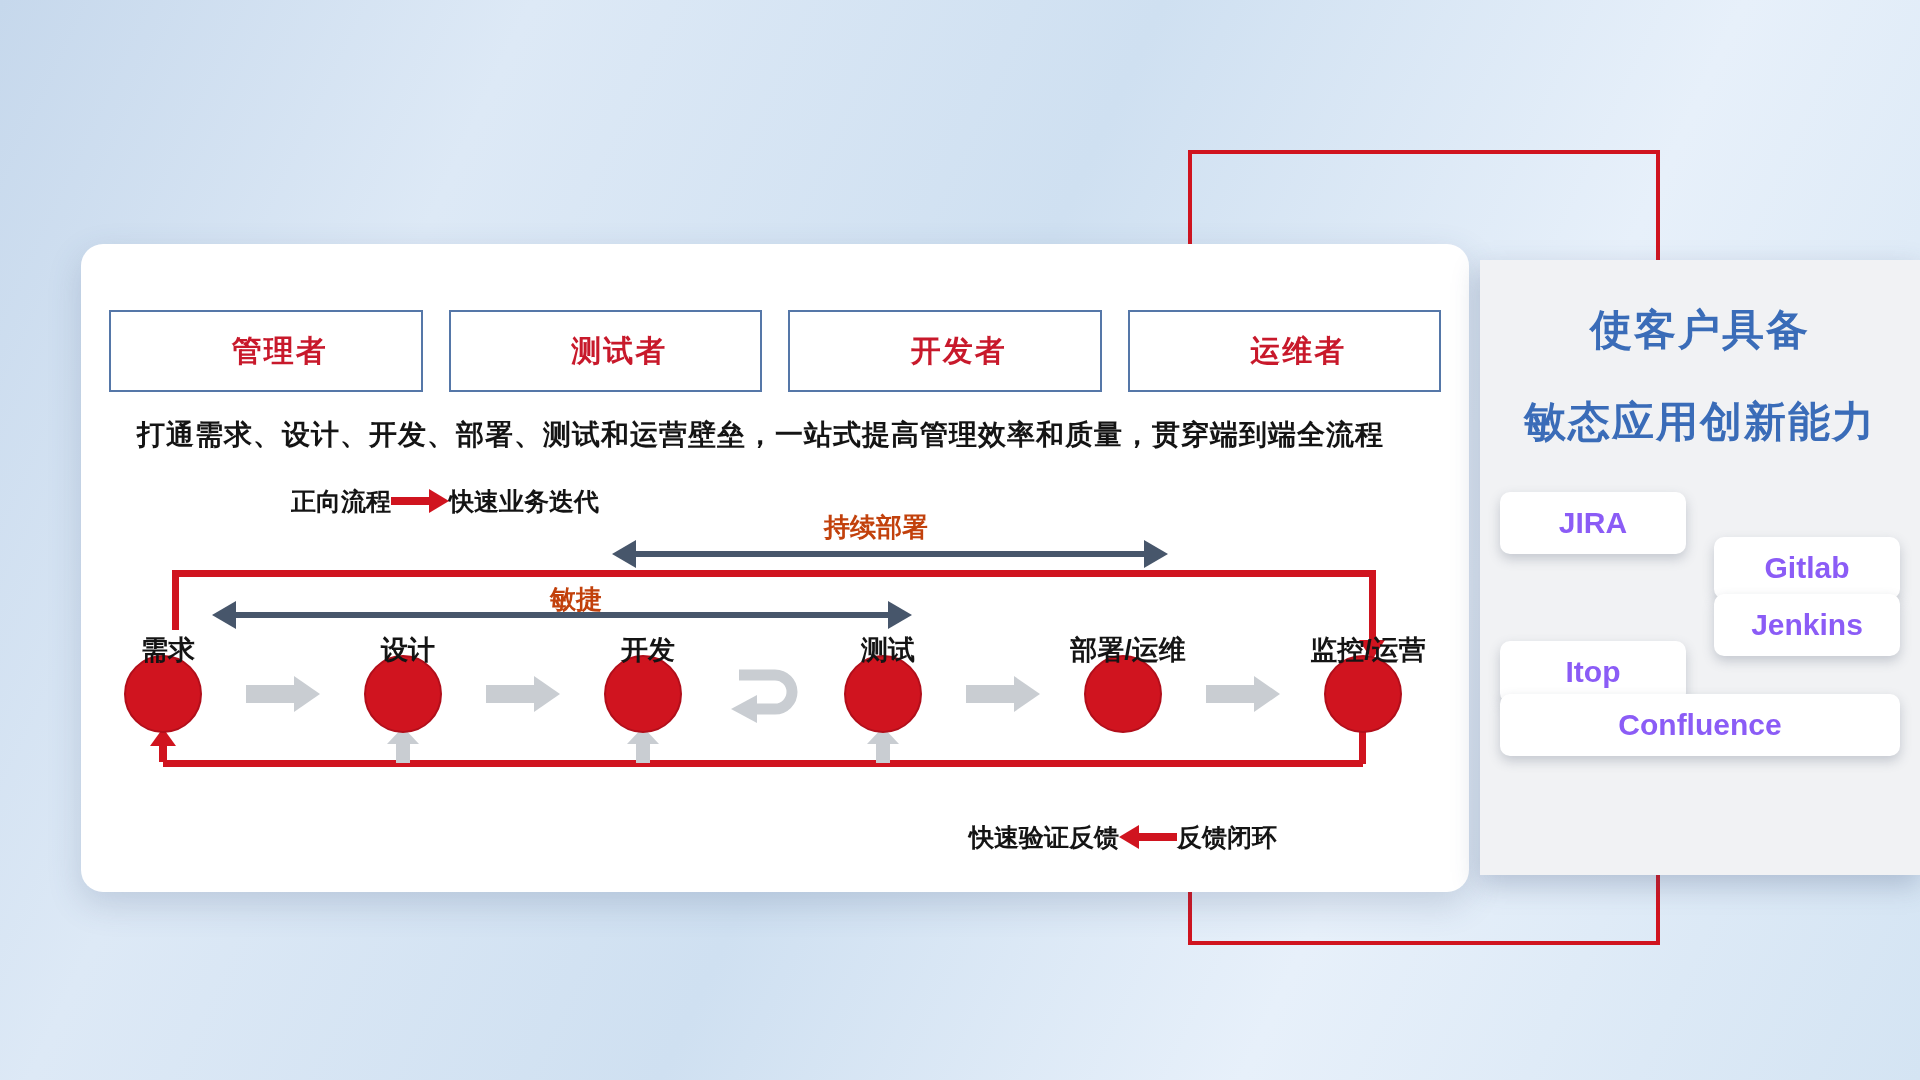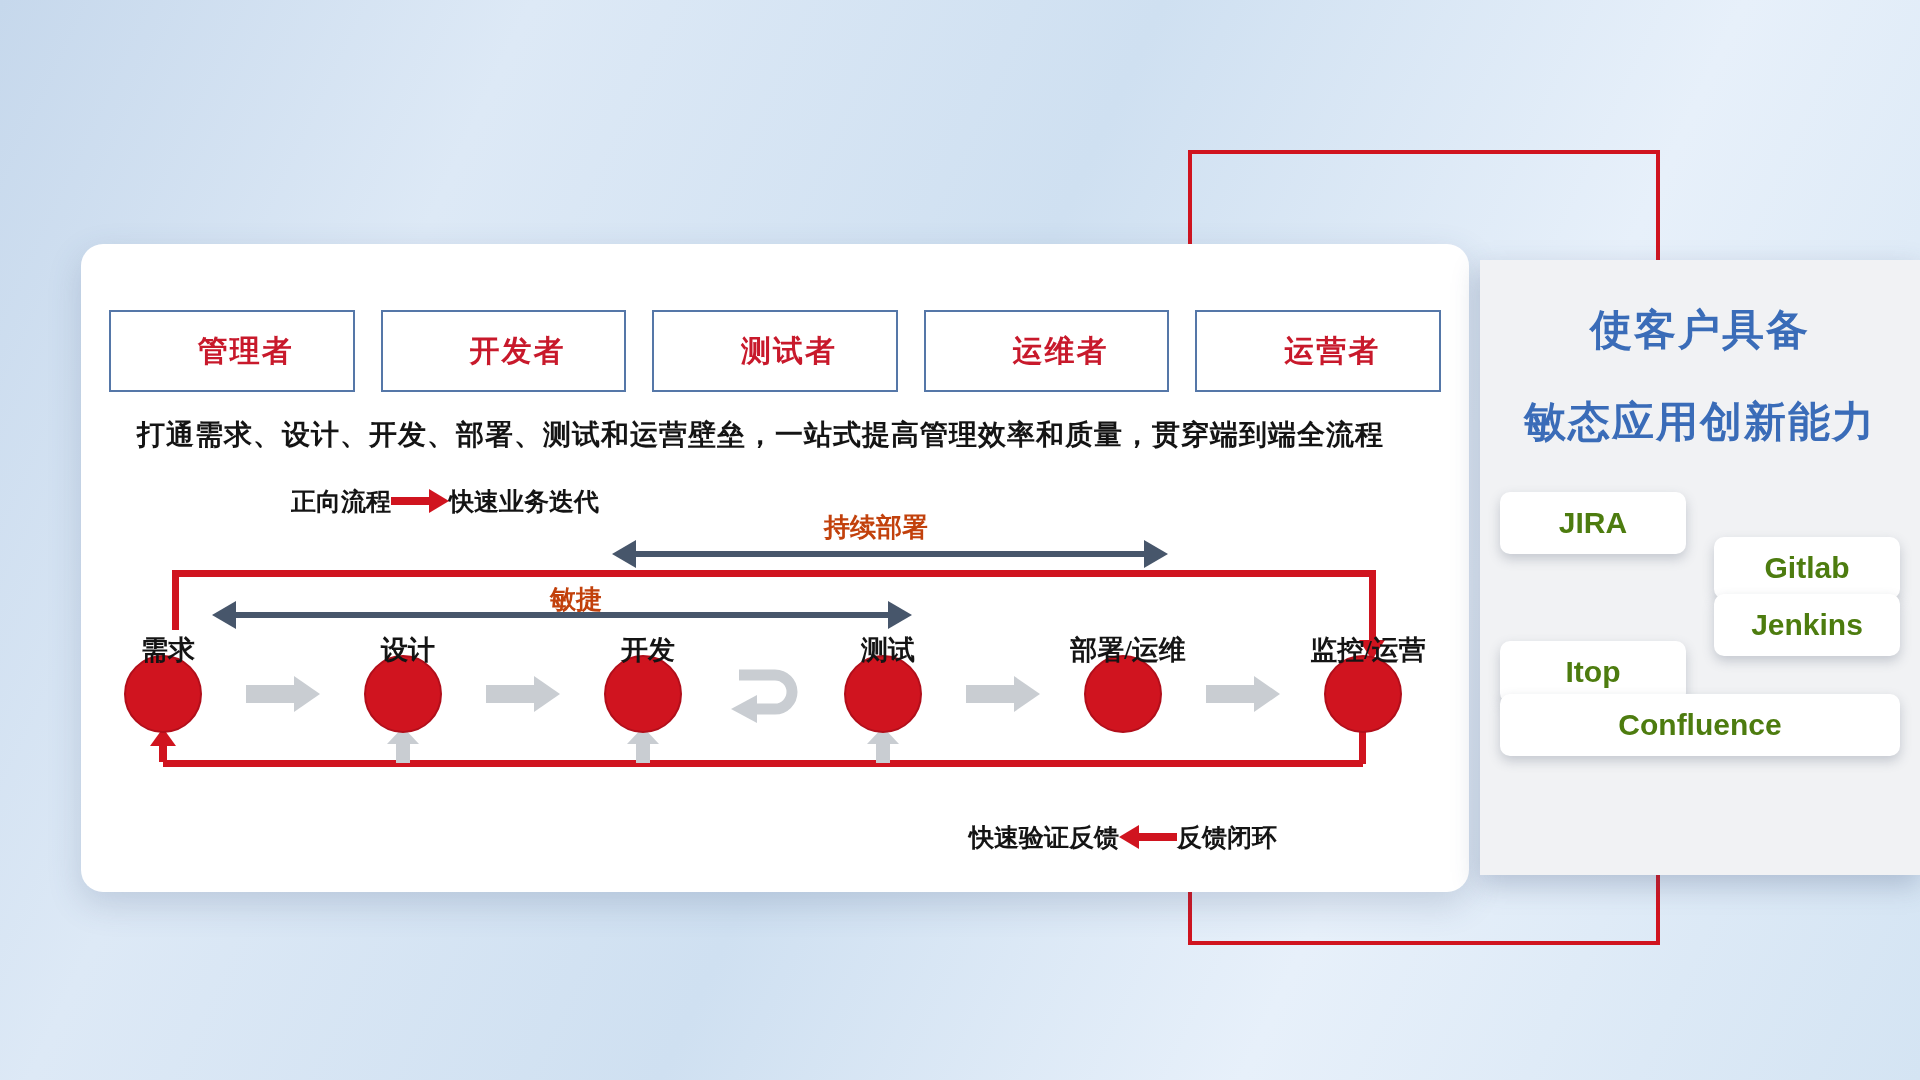--- a/index.html
+++ b/index.html
@@ -78,21 +78,21 @@
     border-left:13px solid transparent; border-right:13px solid transparent;
     border-bottom:18px solid #d0141f; }
 
   
   .node-circle {
     position:absolute; width:78px; height:78px; border-radius:50%;
     background:#d0141f; border:2px solid #b20e1a; z-index:6;
   }
   .node-label {
     position:absolute; width:170px; text-align:center;
-    font-size:27px; font-weight:bold; color:#141414; z-index:7;font-family:Liberation Serif, serif;
+    font-size:27px; font-weight:bold; color:#141414; z-index:7;
   }
 
   
   .flow-arrow { position:absolute; width:74px; height:36px; z-index:3; }
   .flow-arrow .stem { position:absolute; left:0; top:9px; width:48px; height:18px; background:#c9cdd2; }
   .flow-arrow .head { position:absolute; left:48px; top:0; width:0; height:0;
     border-top:18px solid transparent; border-bottom:18px solid transparent;
     border-left:26px solid #c9cdd2; }
 
   .loop-icon { position:absolute; left:634px; top:417px; z-index:3; }
@@ -111,21 +111,21 @@
     z-index:3;
   }
   .panel-title { position:absolute; width:100%; text-align:center;
     font-size:42px; font-weight:bold; color:#3a6cb8; letter-spacing:2px; }
   .panel-title.l1 { top:42px; }
   .panel-title.l2 { top:134px; }
   .tool-box {
     position:absolute; height:62px; background:#ffffff; border-radius:10px;
     box-shadow:0 5px 12px rgba(80,90,110,.28);
     display:flex; align-items:center; justify-content:center;
-    font-size:30px; font-weight:bold; color:#4d7c0f;
+    font-size:30px; font-weight:bold; color:#8b5cf6;
   }
   .tool-jira { left:20px; top:232px; width:186px; }
   .tool-gitlab { left:234px; top:232px; width:186px;margin-top:45px; }
   .tool-itop { left:20px; top:334px; width:186px;margin-top:47px; }
   .tool-jenkins { left:234px; top:334px; width:186px; }
   .tool-confluence { left:20px; top:434px; width:400px; }
 </style>
 </head>
 <body>
 
@@ -133,30 +133,27 @@
 
   <div class="red-frame"></div>
 
   <div class="main-card">
 
     <div class="roles-row">
       <div class="role-box">
           <span>管理者</span>
         </div>
       <div class="role-box">
+          <span>测试者</span>
+        </div>
+      <div class="role-box">
           <span>开发者</span>
         </div>
       <div class="role-box">
-          <span>测试者</span>
-        </div>
-      <div class="role-box">
           <span>运维者</span>
-        </div>
-      <div class="role-box">
-          <span>运营者</span>
         </div>
     </div>
 
     <div class="subtitle">打通需求、设计、开发、部署、测试和运营壁垒，一站式提高管理效率和质量，贯穿端到端全流程</div>
 
     <div class="legend legend-forward">
       <span class="legend-label">正向流程</span>
       <span class="legend-arrow">
           <span class="bar"></span>
           <span class="head"></span>

